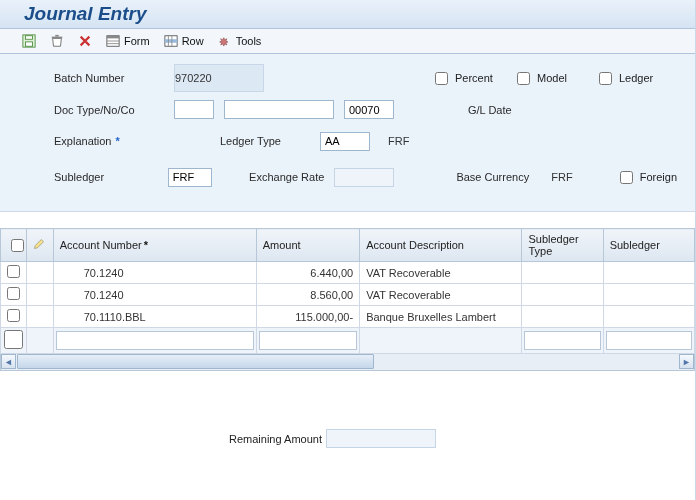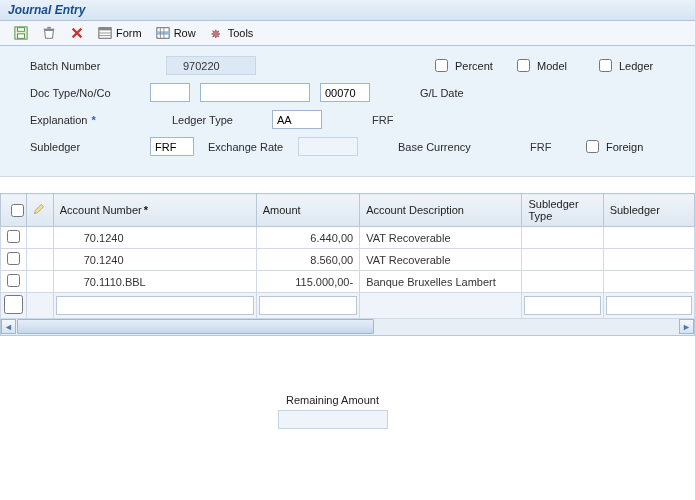--- a/index.html
+++ b/index.html
@@ -13,66 +13,65 @@
     height: 500px;
     overflow: hidden;
     border-right: 1px solid #c9d9e8;
   }
   .title-bar {
     background: linear-gradient(#e9f1fa, #d5e4f3);
     border-bottom: 1px solid #b0c4de;
     color: #1a4d8a;
     font-weight: bold;
     font-style: italic;
-    font-size: 12px;
-    padding: 3px 8px;
+    font-size: 19px;
+    padding: 3px 24px;
   }
   .toolbar {
     background: #f3f7fb;
     border-bottom: 1px solid #b0c4de;
-    padding: 4px 12px;
+    padding: 4px 20px;
     display: flex;
     gap: 10px;
     align-items: center;
   }
   .tb-btn {
     display: inline-flex;
     align-items: center;
     gap: 4px;
     cursor: pointer;
     padding: 1px 2px;
   }
   .tb-btn svg { width: 14px; height: 14px; }
   .tb-btn .lbl { color: #111; }
   .header-area {
     background: #eaf2fa;
     padding: 10px 18px 12px 30px;
     border-bottom: 1px solid #cfd9e6;
   }
   .hrow { display: flex; align-items: center; margin-bottom: 8px; }
-  .hlabel { color: #2a2a2a; width: 120px; }
+  .hlabel { color: #2a2a2a; width: 120px; margin-left: 24px; }
   .hlabel.short { width: 100px; }
   .hlabel .req { color: #2464c8; font-weight: bold; margin-left: 4px; }
   input[type=text] {
     border: 1px solid #9fb6cf;
     background: #fff;
     font-family: Tahoma, Arial, sans-serif;
     font-size: 11px;
     padding: 2px 4px;
     height: 19px;
   }
   input[type=text].ro { background: #eef4fa; border-color:#c6d5e5; }
   .val-ro {
     background: #dce8f4;
     border: 1px solid #c7d7e8;
-    padding: 2px 16px;
-    height: 19px;
+    padding: 2px 0;
+    height: 28px;
     display: inline-flex;
     align-items: center;
-    margin-left: 16px;
   }
   .chk {
     display:inline-flex;
     align-items:center;
     gap:4px;
     color:#222;
   }
   .chk input { width:13px; height:13px; }
   .grid-area { padding: 0; margin-top: 16px; }
   .grid-caption {
@@ -142,21 +141,20 @@
     border:1px solid #9fb6cf;
     border-radius:1px;
   }
   .footer {
     margin-top: 58px;
     display:flex;
     align-items:center;
     gap:4px;
     padding-right:30px;
     justify-content:center;
-    flex-direction:column;
   }
   .footer .lbl { color:#222; }
   .footer input { width:110px; }
 </style>
 </head>
 <body>
 
 <div class="title-bar">Journal Entry</div>
 
 <div class="toolbar">

